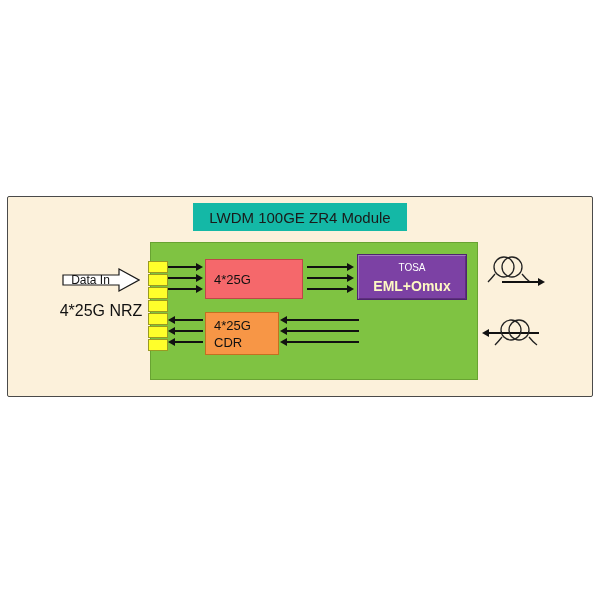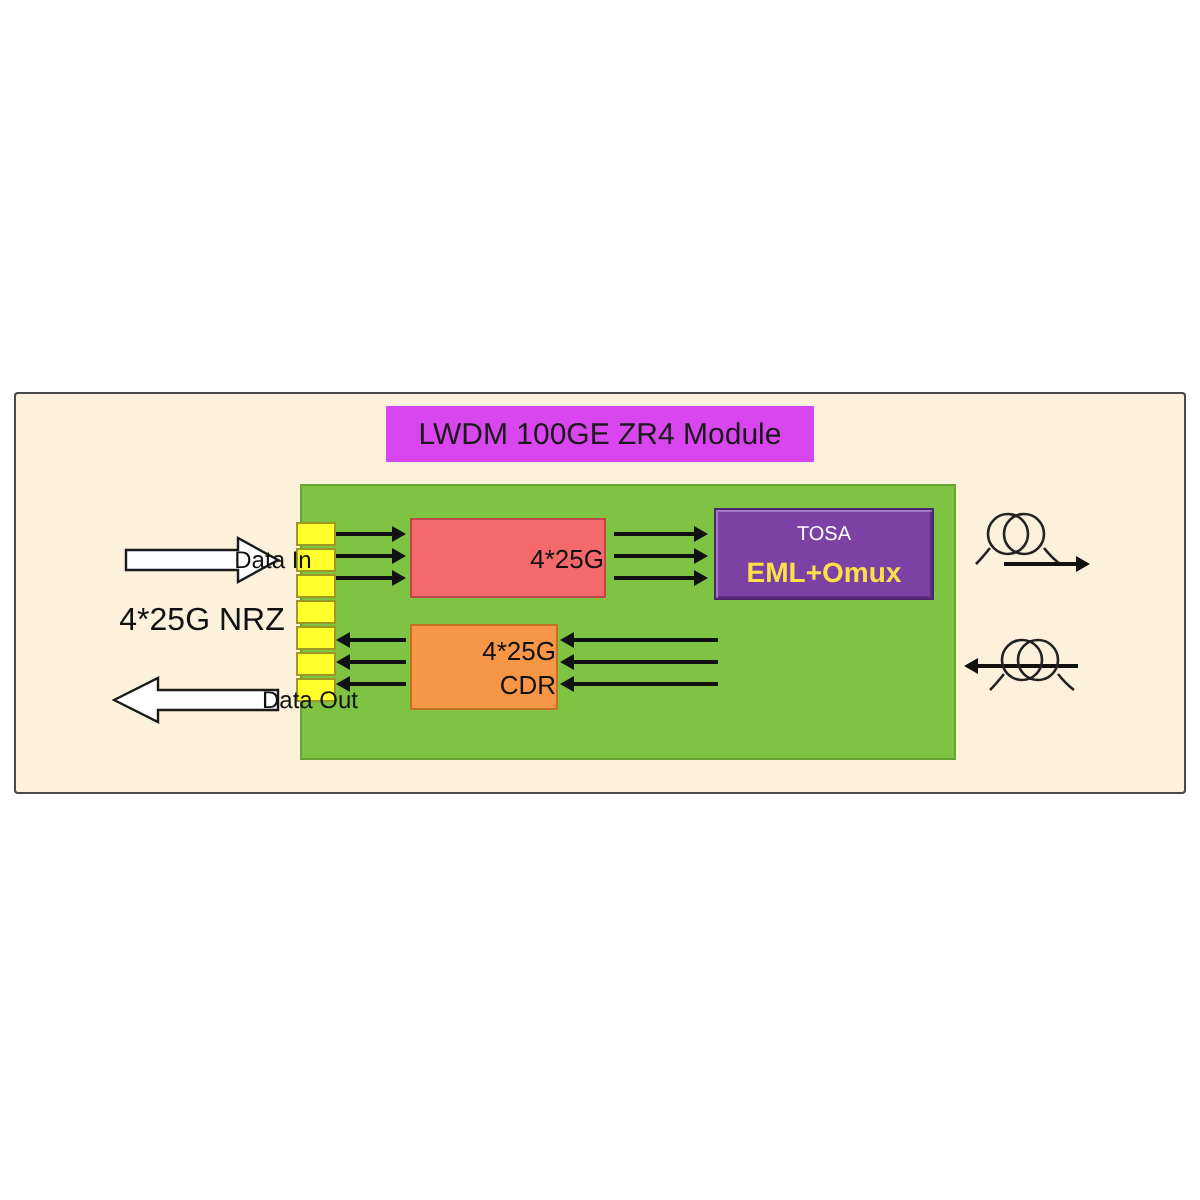--- a/index.html
+++ b/index.html
@@ -3,58 +3,58 @@
 <meta charset="utf-8">
 <style>
   html,body{margin:0;padding:0;background:#ffffff;}
   body{font-family:"Liberation Sans",sans-serif;color:#111;}
   #stage{position:relative;width:600px;height:600px;background:#fff;overflow:hidden;}
 
   #panel{position:absolute;left:7px;top:196px;width:584px;height:199px;
          background:#FCF1DB;border:1px solid #4a4a4a;border-radius:2px;}
 
   #title-bar{position:absolute;left:193px;top:203px;width:214px;height:28px;
-             background:#d946ef;display:flex;align-items:center;justify-content:center;
+             background:#14b8a6;display:flex;align-items:center;justify-content:center;
              font-size:15px;color:#1a1a1a;}
 
   #module-body{position:absolute;left:150px;top:242px;width:326px;height:136px;
                background:#7FC342;border:1px solid #68a332;}
 
   .pin{position:absolute;left:148px;width:18px;height:10px;
        background:#FFFF2B;border:1px solid #9a9a22;}
 
   .sig{position:absolute;height:2px;background:#111;}
   .sig.right::after{content:"";position:absolute;right:-7px;top:-3px;width:0;height:0;
        border-left:7px solid #111;border-top:4px solid transparent;border-bottom:4px solid transparent;}
   .sig.left::before{content:"";position:absolute;left:-7px;top:-3px;width:0;height:0;
        border-right:7px solid #111;border-top:4px solid transparent;border-bottom:4px solid transparent;}
 
   .chipbox{position:absolute;display:flex;flex-direction:column;justify-content:center;
-           font-size:13px;line-height:17px;padding-left:8px;box-sizing:border-box;color:#111;align-items:flex-end;}
+           font-size:13px;line-height:17px;padding-left:8px;box-sizing:border-box;color:#111;}
   #cdr-driver-box{left:205px;top:259px;width:98px;height:40px;
                   background:#F5686B;border:1px solid #bf4648;}
   #cdr-box{left:205px;top:312px;width:74px;height:43px;
            background:#F79646;border:1px solid #c27121;}
 
   .osabox{position:absolute;display:flex;flex-direction:column;align-items:center;justify-content:center;
           box-sizing:border-box;line-height:18px;
           box-shadow:inset 1px 1px 0 rgba(255,255,255,.3),inset -1px -1px 0 rgba(0,0,0,.25);}
   #tosa-box{left:357px;top:254px;width:110px;height:46px;
             background:#7C41A4;border:1px solid #4e2470;}
   #tosa-box .t1{color:#ffffff;font-size:10px;}
-  #tosa-box .t2{color:#fde047;font-weight:bold;font-size:14px;}
+  #tosa-box .t2{color:#fef9c3;font-weight:bold;font-size:14px;}
   #rosa-box{left:366px;top:315px;width:92px;height:42px;
             background:#FFC000;border:1px solid #a87e00;}
   #rosa-box .t1{color:#111;font-size:14px;}
   #rosa-box .t2{color:#2626e6;font-weight:bold;font-size:14px;}
 
   .blockarrow{position:absolute;}
   .blockarrow svg{position:absolute;left:0;top:0;}
   .blockarrow .ba-label{position:absolute;top:0;height:24px;line-height:24px;
-                        text-align:center;font-size:12px;color:#111;padding-left:46px;}
+                        text-align:center;font-size:12px;color:#111;}
   #data-in-arrow{left:62px;top:268px;width:78px;height:24px;}
   #data-in-arrow .ba-label{left:0;width:57px;}
   #data-out-arrow{left:56px;top:338px;width:84px;height:24px;}
   #data-out-arrow .ba-label{left:22px;width:62px;}
 
   #nrz-label{position:absolute;left:55px;top:302px;width:92px;text-align:center;
              font-size:16px;color:#111;}
 
   .coil{position:absolute;}
 </style>
@@ -110,26 +110,20 @@
 
   <div id="data-in-arrow" class="blockarrow">
     <svg width="78" height="24" viewBox="0 0 78 24">
       <polygon points="1,7 57,7 57,1 77,12 57,23 57,17 1,17" fill="#ffffff" stroke="#1a1a1a" stroke-width="1.2"></polygon>
     </svg>
     <span class="ba-label">Data In</span>
   </div>
 
   <div id="nrz-label">4*25G NRZ</div>
 
-  <div id="data-out-arrow" class="blockarrow">
-    <svg width="84" height="24" viewBox="0 0 84 24">
-      <polygon points="83,7 23,7 23,1 1,12 23,23 23,17 83,17" fill="#ffffff" stroke="#1a1a1a" stroke-width="1.2"></polygon>
-    </svg>
-    <span class="ba-label">Data Out</span>
-  </div>
 
   <div class="coil" style="left:486px;top:253px">
     <svg width="46" height="32" viewBox="0 0 46 32">
       <g fill="none" stroke="#222" stroke-width="1.3">
         <circle cx="18" cy="14" r="10"></circle>
         <circle cx="26" cy="14" r="10"></circle>
         <path d="M9 21 Q5 26 2 29"></path>
         <path d="M36 21 Q40 26 44 29"></path>
       </g>
     </svg>

